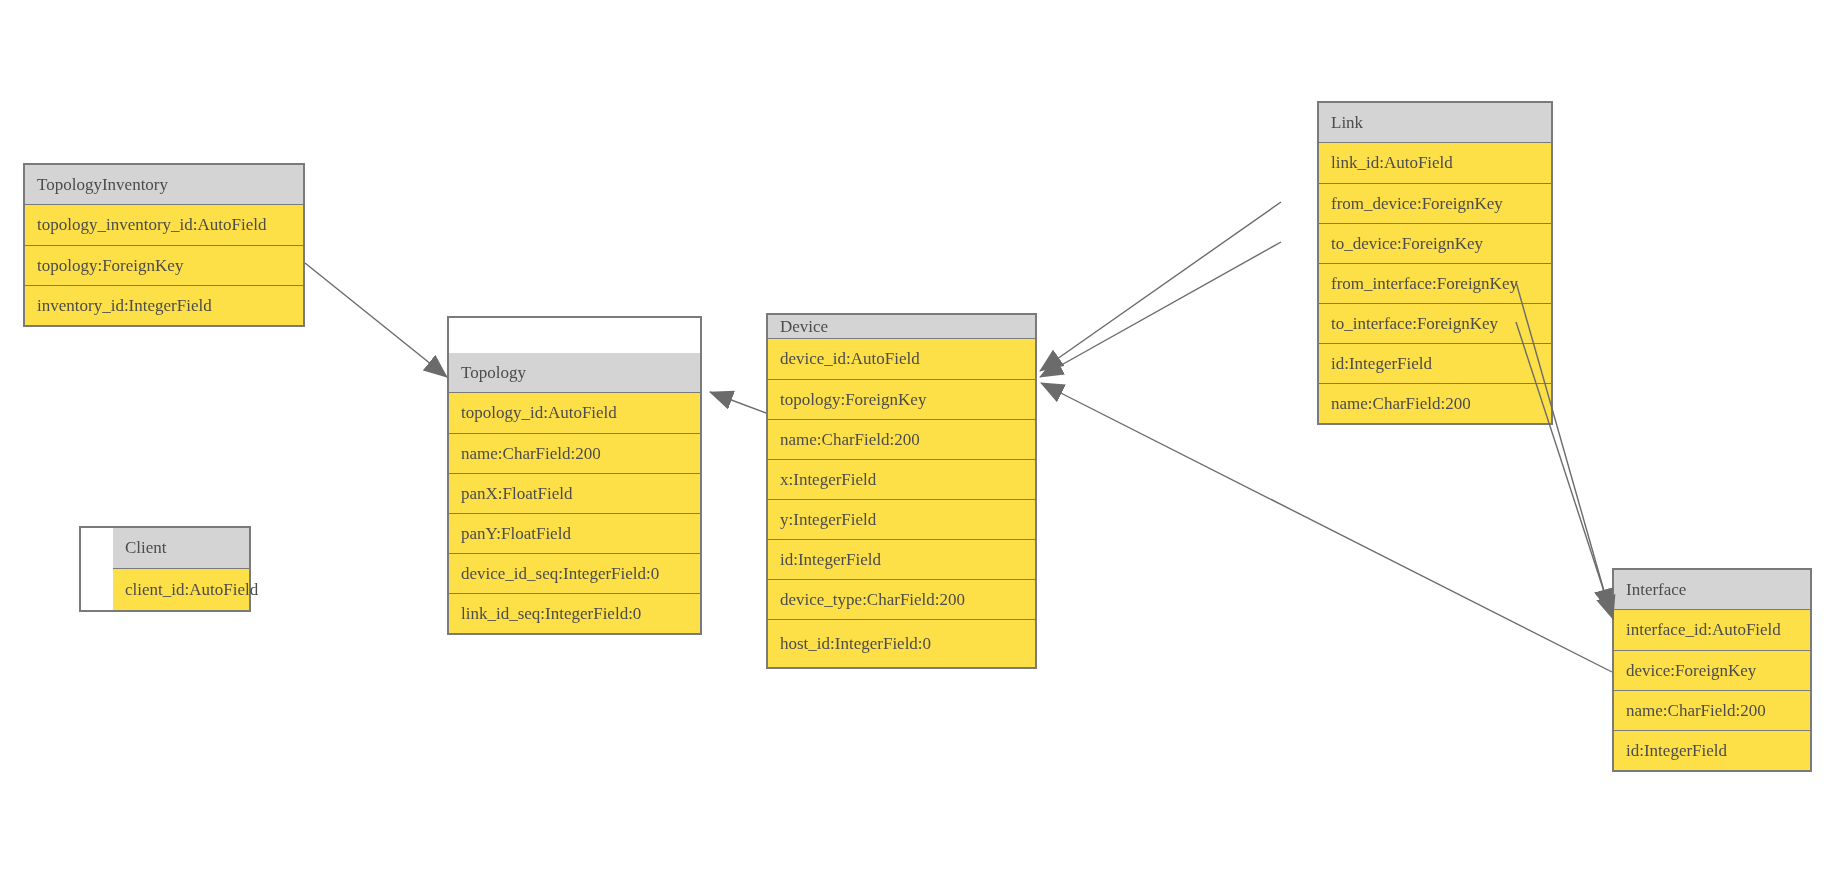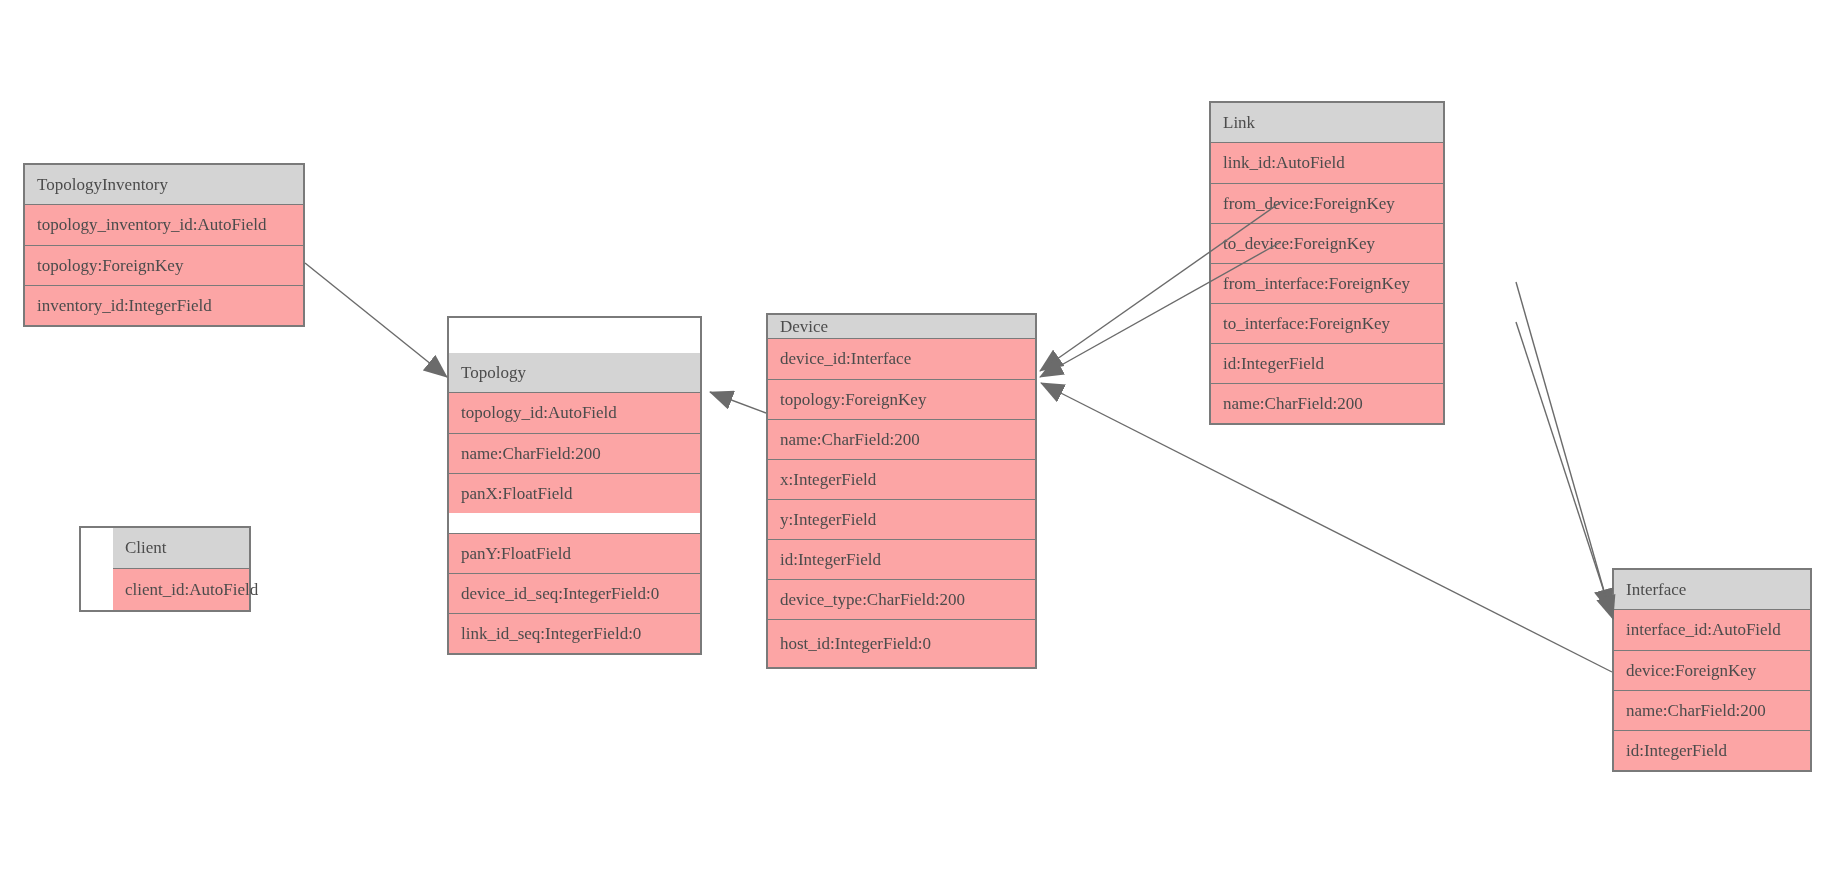--- a/index.html
+++ b/index.html
@@ -41,61 +41,61 @@
     display: flex; align-items: center;
     padding: 0 12px;
     background: var(--header-fill);
     border-bottom: 1px solid var(--border);
     white-space: nowrap;
   }
   .entity-row {
     box-sizing: border-box;
     display: flex; align-items: center;
     padding: 0 12px;
-    background: #fca5a5;
+    background: #fde047;
     white-space: nowrap;
   }
   .entity-row ~ .entity-row { border-top: 1px solid var(--border); }
 </style>
 </head>
 <body>
 
 <div class="canvas">
   <div class="entities-layer" id="entities">
       <div class="entity" style="left: 23px; top: 163px; width: 282px;">
         <div class="entity-title" style="height: 40px;">TopologyInventory</div>
         <div class="entity-row" style="height: 40px;">topology_inventory_id:AutoField</div>
         <div class="entity-row" style="height: 40px;">topology:ForeignKey</div>
         <div class="entity-row" style="height: 40px;">inventory_id:IntegerField</div>
       </div>
       <div class="entity" style="left: 447px; top: 316px; width: 255px;">
         <div class="entity-title" style="height: 40px; margin-top: 35px;">Topology</div>
         <div class="entity-row" style="height: 40px;">topology_id:AutoField</div>
         <div class="entity-row" style="height: 40px;">name:CharField:200</div>
         <div class="entity-row" style="height: 40px;">panX:FloatField</div>
-        <div class="entity-row" style="height: 40px; margin-top: 20px;">panY:FloatField</div>
+        <div class="entity-row" style="height: 40px;">panY:FloatField</div>
         <div class="entity-row" style="height: 40px;">device_id_seq:IntegerField:0</div>
         <div class="entity-row" style="height: 40px;">link_id_seq:IntegerField:0</div>
       </div>
       <div class="entity" style="left: 79px; top: 526px; width: 172px; padding-left: 32px;">
         <div class="entity-title" style="height: 41px;">Client</div>
         <div class="entity-row" style="height: 41px;">client_id:AutoField</div>
       </div>
       <div class="entity" style="left: 766px; top: 313px; width: 271px;">
         <div class="entity-title" style="height: 24px;">Device</div>
-        <div class="entity-row" style="height: 40px;">device_id:Interface</div>
+        <div class="entity-row" style="height: 40px;">device_id:AutoField</div>
         <div class="entity-row" style="height: 40px;">topology:ForeignKey</div>
         <div class="entity-row" style="height: 40px;">name:CharField:200</div>
         <div class="entity-row" style="height: 40px;">x:IntegerField</div>
         <div class="entity-row" style="height: 40px;">y:IntegerField</div>
         <div class="entity-row" style="height: 40px;">id:IntegerField</div>
         <div class="entity-row" style="height: 40px;">device_type:CharField:200</div>
         <div class="entity-row" style="height: 48px;">host_id:IntegerField:0</div>
       </div>
-      <div class="entity" style="left: 1209px; top: 101px; width: 236px;">
+      <div class="entity" style="left: 1317px; top: 101px; width: 236px;">
         <div class="entity-title" style="height: 40px;">Link</div>
         <div class="entity-row" style="height: 40px;">link_id:AutoField</div>
         <div class="entity-row" style="height: 40px;">from_device:ForeignKey</div>
         <div class="entity-row" style="height: 40px;">to_device:ForeignKey</div>
         <div class="entity-row" style="height: 40px;">from_interface:ForeignKey</div>
         <div class="entity-row" style="height: 40px;">to_interface:ForeignKey</div>
         <div class="entity-row" style="height: 40px;">id:IntegerField</div>
         <div class="entity-row" style="height: 40px;">name:CharField:200</div>
       </div>
       <div class="entity" style="left: 1612px; top: 568px; width: 200px;">

